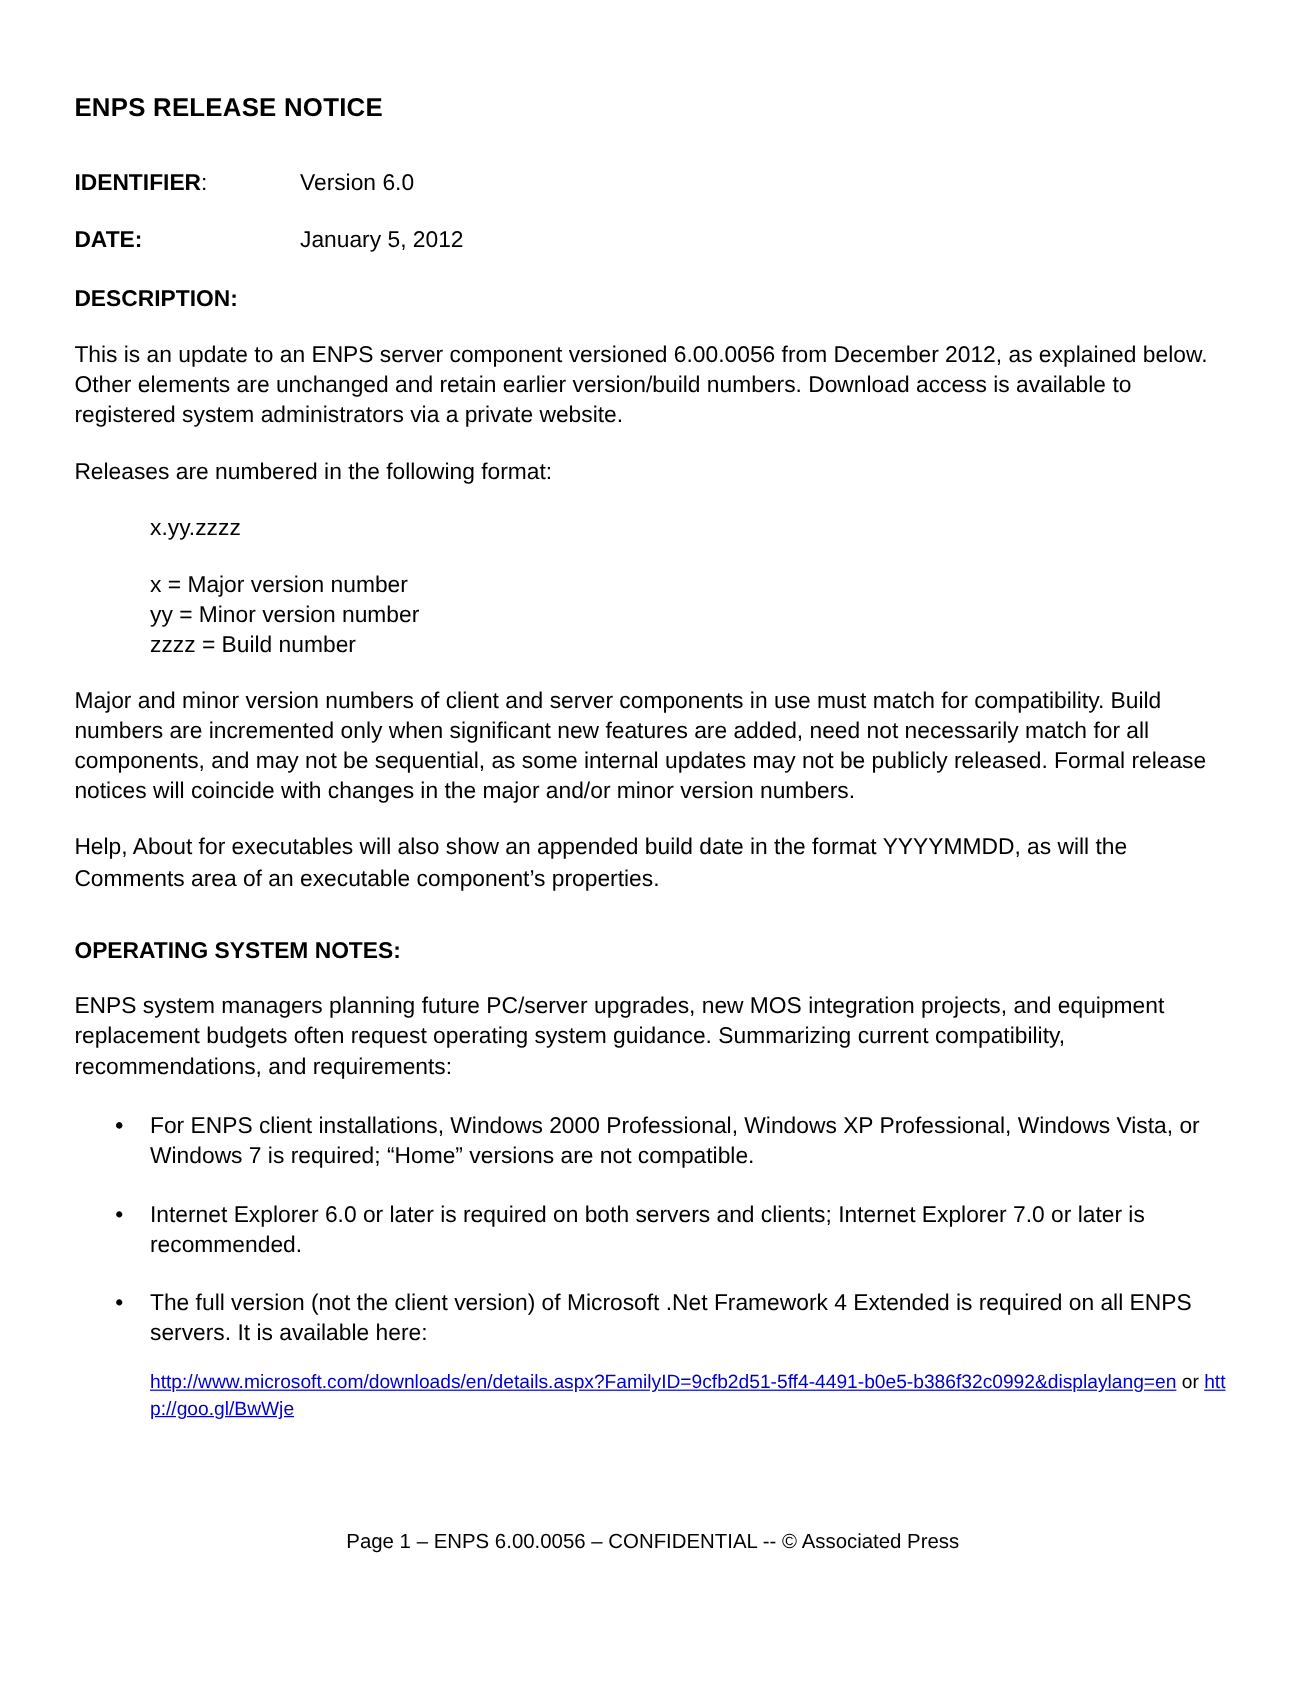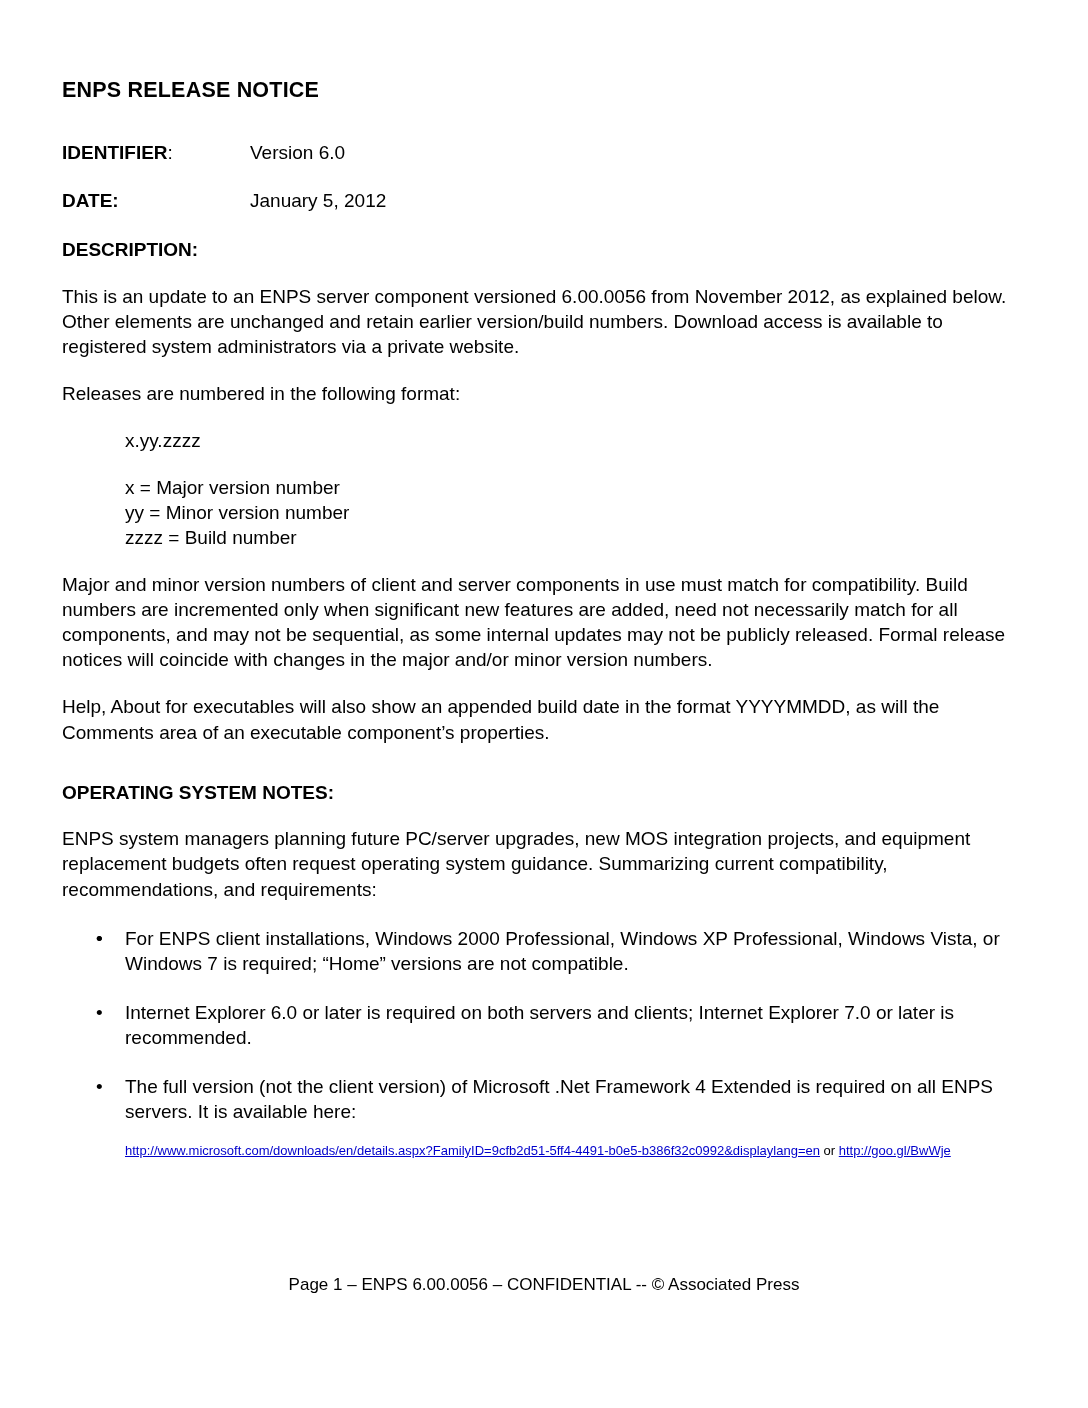--- a/index.html
+++ b/index.html
@@ -94,21 +94,21 @@
   }
   ul.os-list > li .bullet-glyph {
     position: absolute;
     left: 34px;
     top: 0;
     font-size: 19px;
     line-height: 1.32;
   }
   .link-block {
     padding-left: 63px;
-    font-size: 13px;
+    font-size: 16px;
     line-height: 1.4;
     margin-top: -6px;
     max-width: 970px;
   }
   a.doc-link {
     color: #0000cc;
     text-decoration: underline;
     word-break: break-all;
   }
   .link-sep {
@@ -137,21 +137,21 @@
     <span class="meta-value">Version 6.0</span>
   </div>
 
   <div class="meta-row">
     <span class="meta-label">DATE:</span>
     <span class="meta-value">January 5, 2012</span>
   </div>
 
   <h2 class="section-heading">DESCRIPTION:</h2>
 
-  <p class="body-text">This is an update to an ENPS server component versioned 6.00.0056 from November 2012, as explained below. Other elements are unchanged and retain earlier version/build numbers. Download access is available to registered system administrators via a private website.</p>
+  <p class="body-text">This is an update to an ENPS server component versioned 6.00.0056 from December 2012, as explained below. Other elements are unchanged and retain earlier version/build numbers. Download access is available to registered system administrators via a private website.</p>
 
   <p class="body-text">Releases are numbered in the following format:</p>
 
   <div class="indent-block">
     <div class="mono-line">x.yy.zzzz</div>
     <div class="def-list">
       <div>x = Major version number</div>
       <div>yy = Minor version number</div>
       <div>zzzz = Build number</div>
     </div>

